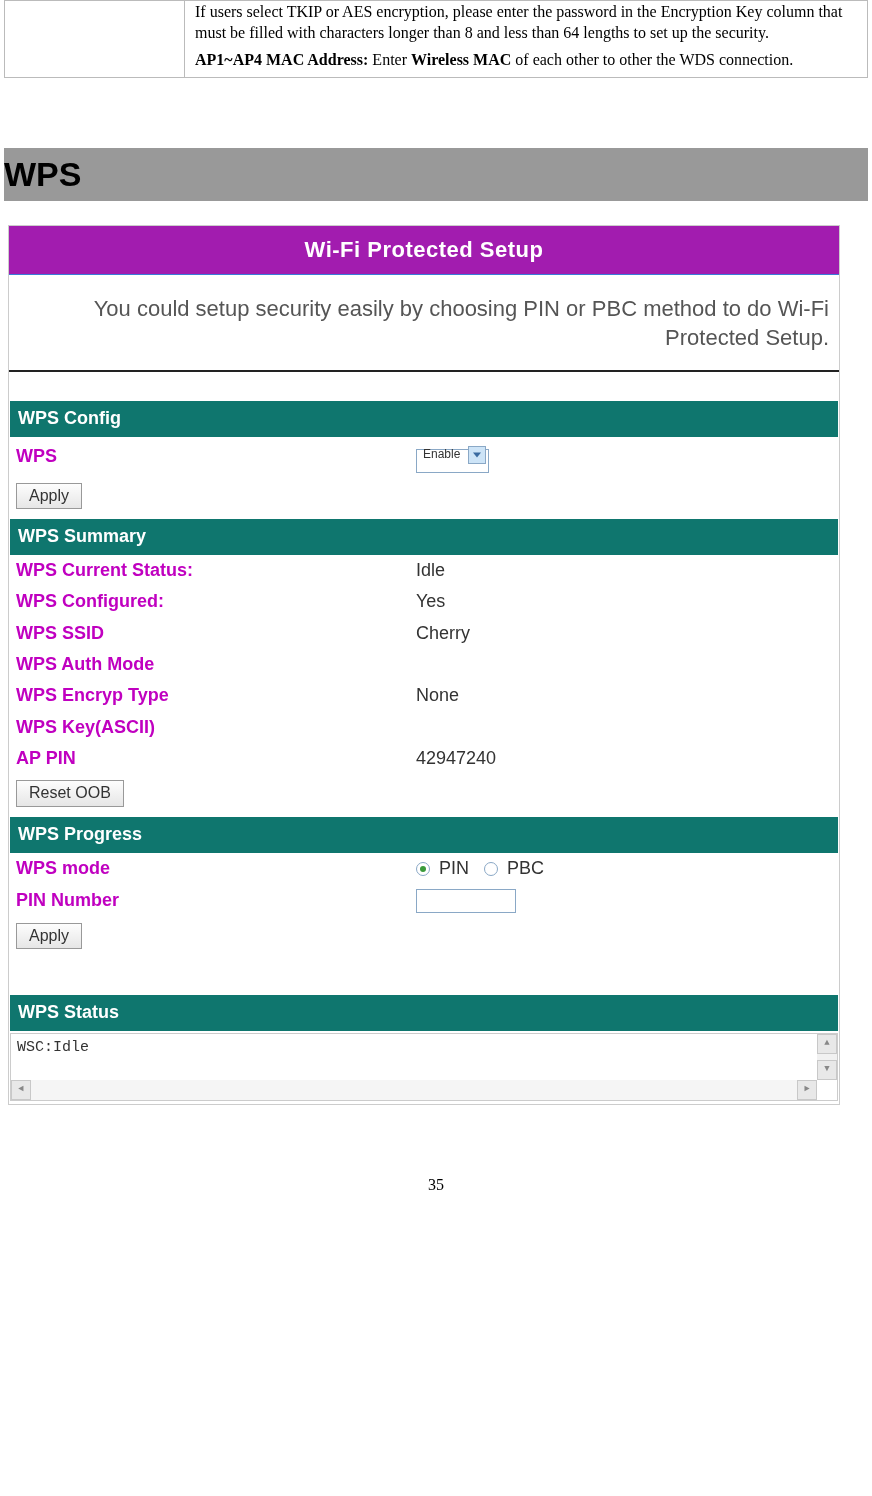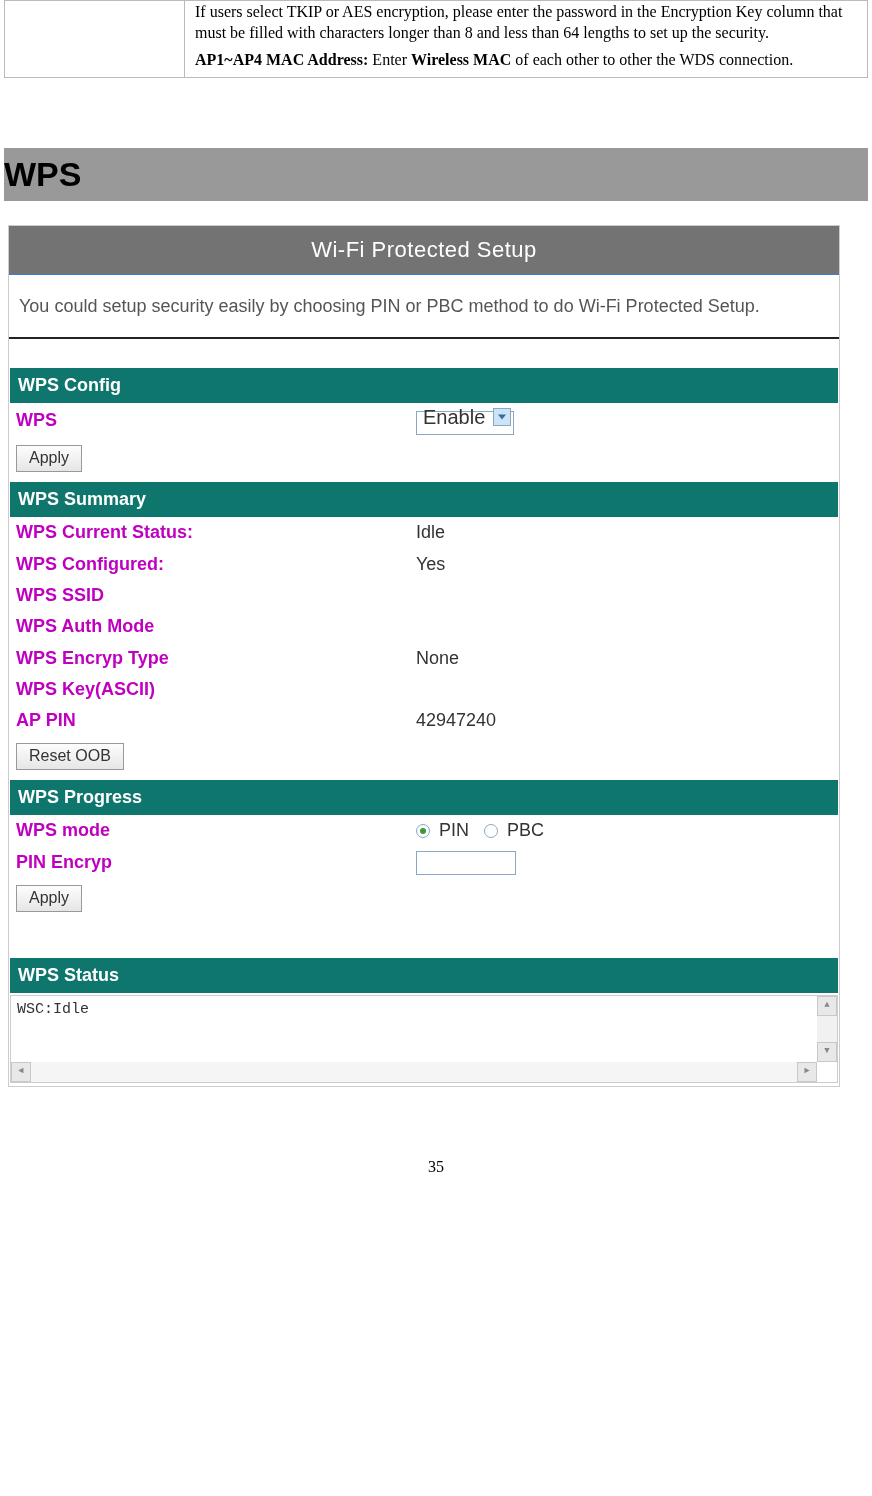--- a/index.html
+++ b/index.html
@@ -39,34 +39,35 @@
     margin-bottom: 24px;
   }
   .screenshot {
     width: 832px;
     margin: 0 4px;
     border: 1px solid #ccc;
     background: #fff;
     font-family: Arial, Helvetica, sans-serif;
   }
   .wifi-title {
-    background: #737373;
+    background: #a21caf;
     color: #fff;
-    font-weight: normal;
+    font-weight: bold;
     text-align: center;
     font-size: 22px;
     padding: 10px 0;
     letter-spacing: 0.5px;
     border-bottom: 1px solid #3a7cd8;
   }
   .intro {
-    font-size: 18px;
+    font-size: 22px;
     color: #555;
     padding: 20px 10px 18px 10px;
     border-bottom: 2px solid #222;
+    text-align: right;
   }
   .config-block {
     background: #fff;
     border: 1px solid #fff;
     margin: 28px 0 0 0;
   }
   .blue-bar {
     background: #0f766e;
     color: #fff;
     font-weight: bold;
@@ -88,21 +89,21 @@
     color: #333;
     flex: 1;
   }
   .select-wrap {
     display: inline-flex;
     align-items: center;
     background: #fff;
     border: 1px solid #8aa8c6;
     height: 24px;
     padding: 0 2px 12px 6px;
-    font-size: 20px;
+    font-size: 12px;
     color: #333;
   }
   .select-arrow {
     background: #cde4f7;
     border: 1px solid #8aa8c6;
     width: 18px;
     height: 18px;
     margin-left: 8px;
     display: inline-flex;
     align-items: center;
@@ -129,21 +130,21 @@
     background:#3a9a3a;border-radius:50%;
   }
   .pin-input {
     border:1px solid #8aa8c6;
     height:24px;width:100px;
     background:#fff;
   }
   .status-box {
     border:1px solid #ccc;
     position:relative;
-    height:88px;
+    height:68px;
     overflow:hidden;
     font-family:"Courier New",monospace;
     font-size:15px;
     color:#333;
     margin: 2px 0;
   }
   .status-content {
     padding:4px 6px;
   }
   .vscroll {
@@ -215,20 +216,21 @@
     <div class="field-row">
       <div class="field-label">WPS Current Status:</div>
       <div class="field-value">Idle</div>
     </div>
     <div class="field-row">
       <div class="field-label">WPS Configured:</div>
       <div class="field-value">Yes</div>
     </div>
     <div class="field-row">
       <div class="field-label">WPS SSID</div>
+      <div class="field-value">Cherry</div>
     </div>
     <div class="field-row">
       <div class="field-label">WPS Auth Mode</div>
     </div>
     <div class="field-row">
       <div class="field-label">WPS Encryp Type</div>
       <div class="field-value">None</div>
     </div>
     <div class="field-row">
       <div class="field-label">WPS Key(ASCII)</div>
@@ -247,21 +249,21 @@
       <div class="field-label">WPS mode</div>
       <div class="field-value">
         <span class="radio-dot checked"></span>
         <span>PIN</span>
         &nbsp;
         <span class="radio-dot"></span>
         <span>PBC</span>
       </div>
     </div>
     <div class="field-row">
-      <div class="field-label">PIN Encryp</div>
+      <div class="field-label">PIN Number</div>
       <div class="field-value">
         <input class="pin-input" type="text" value="" style="">
       </div>
     </div>
     <div>
       <span class="winbtn">Apply</span>
     </div>
 
     <div style="height:36px"></div>
 

